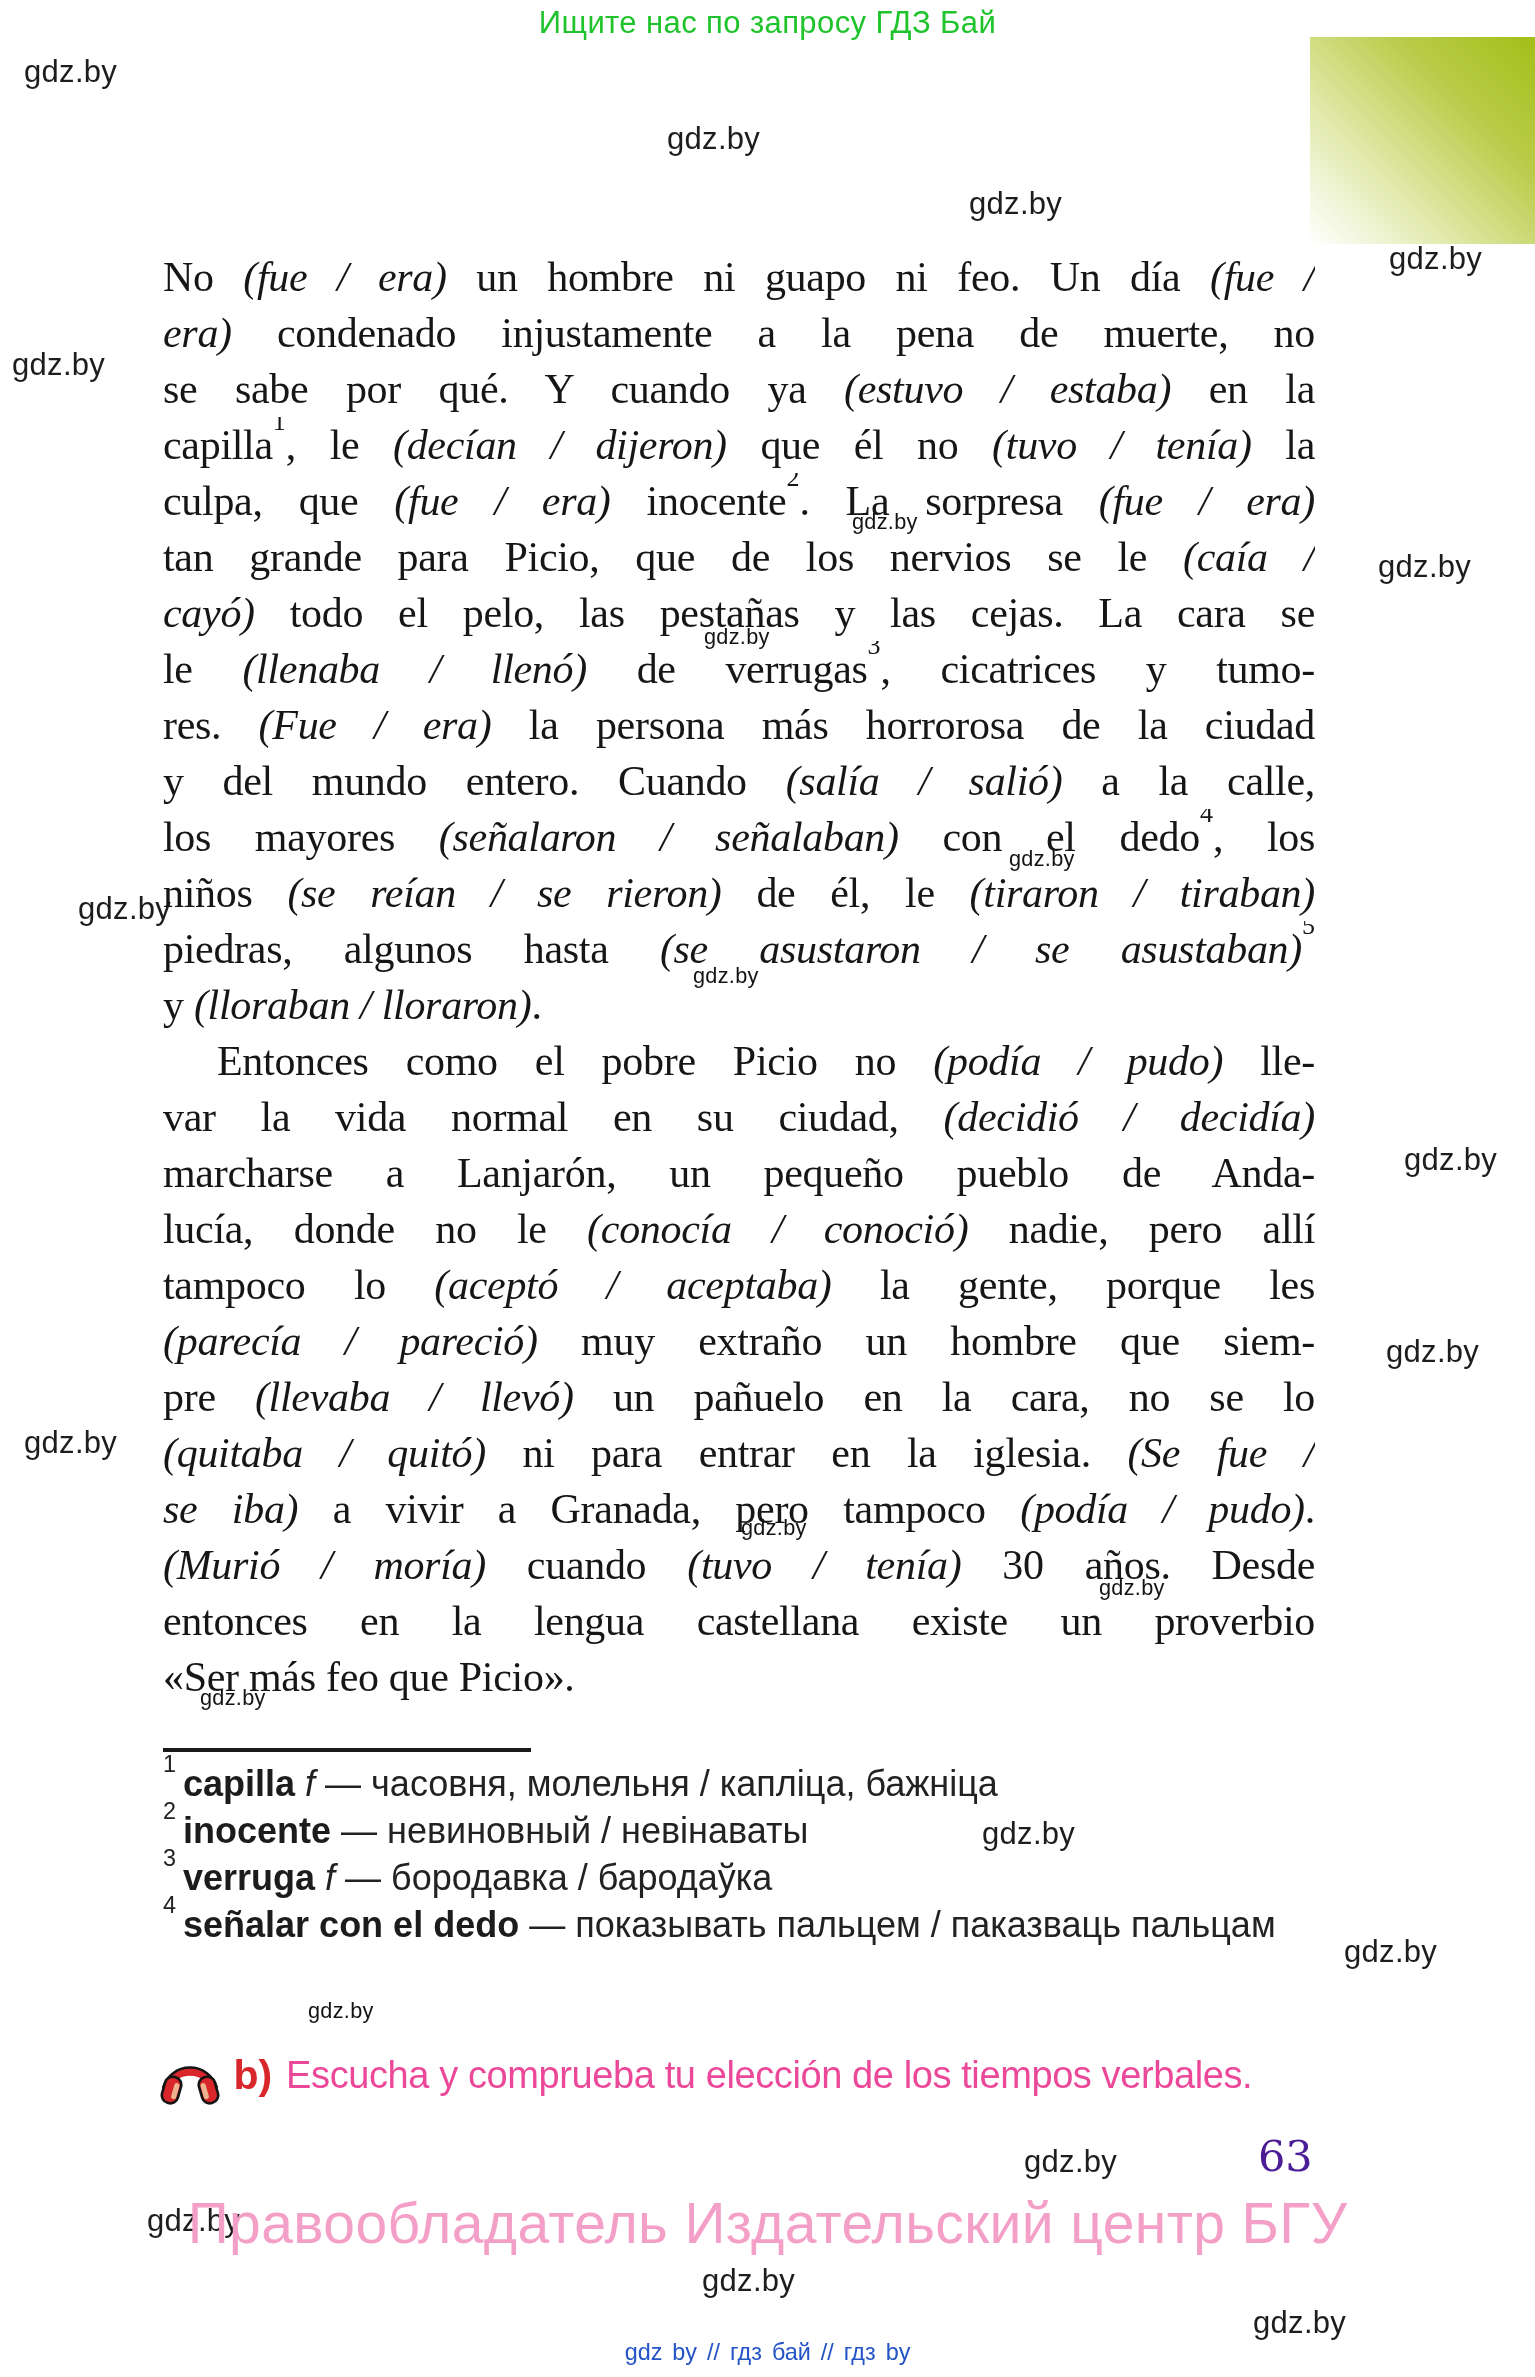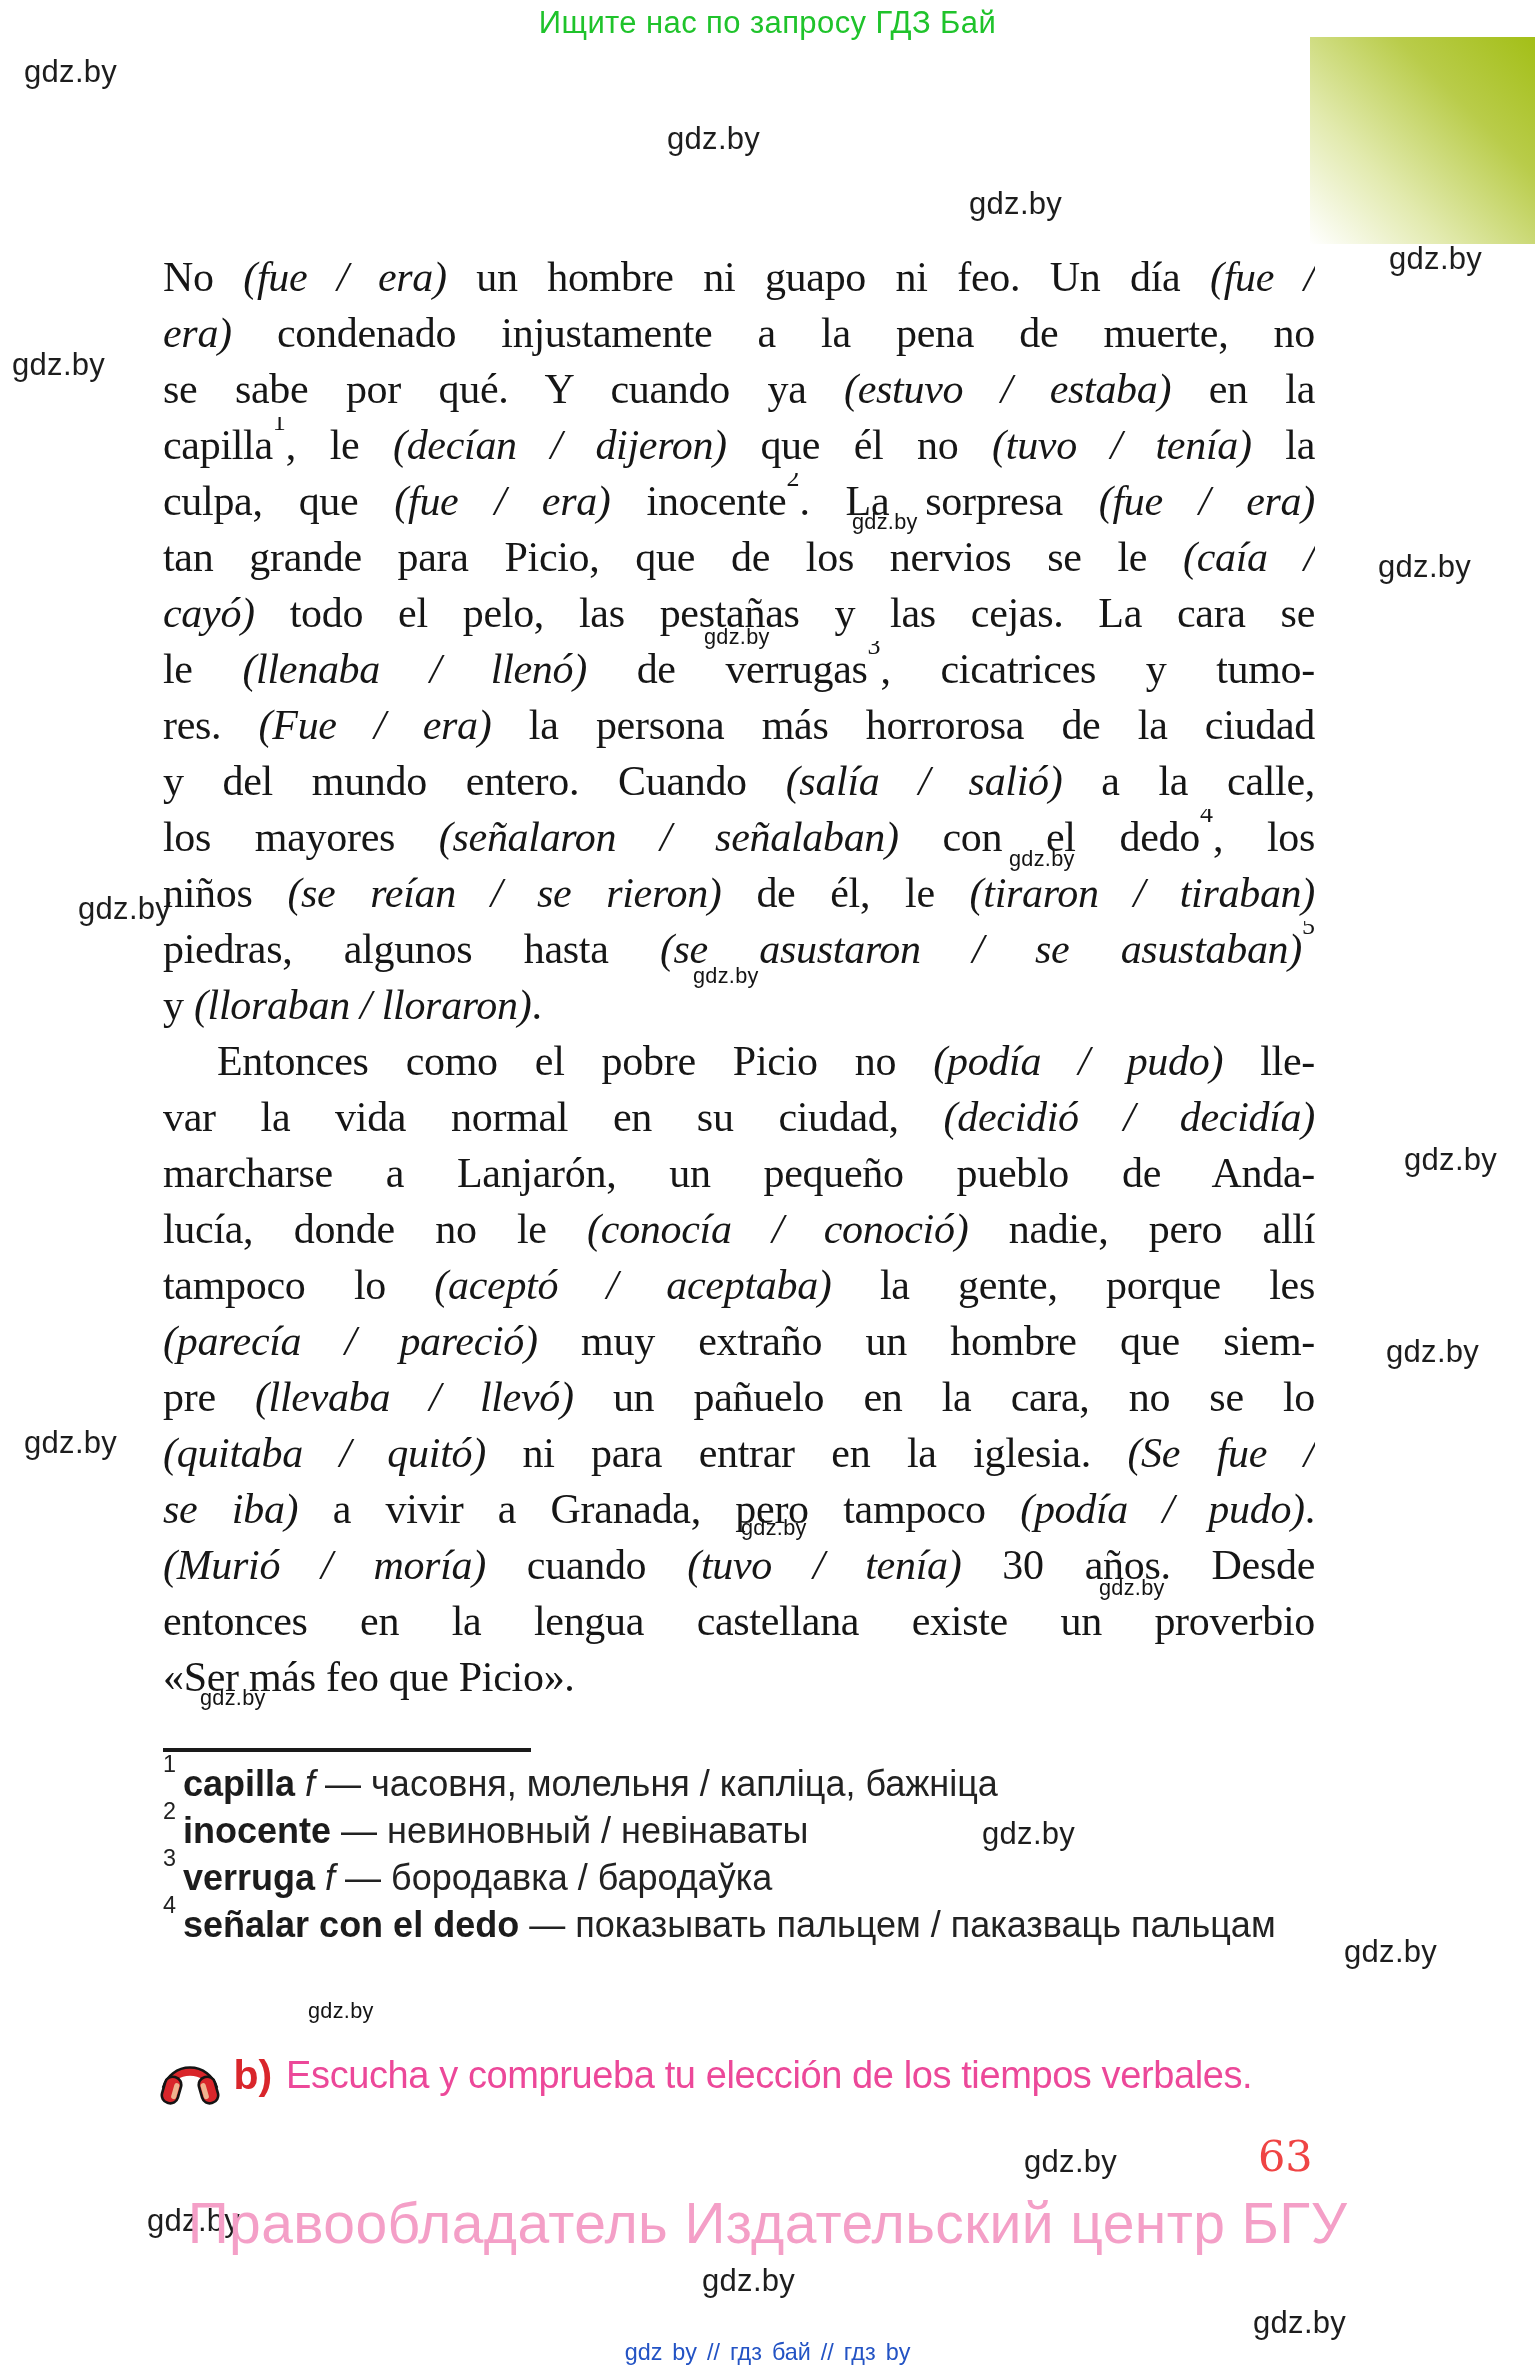--- a/index.html
+++ b/index.html
@@ -57,21 +57,21 @@
     font-size:41px; font-weight:bold; color:var(--accent-red,#d9262b);
     margin-left:10.4px; line-height:54px;
   }
   .task-text{
     font-size:38px; color:#ec4899; margin-left:14px; line-height:54px; letter-spacing:-0.4px;
     white-space:nowrap;
   }
   
   .page-num{
     position:absolute; left:1258px; top:2131px; font-family:"DejaVu Serif","Liberation Serif",serif;
-    font-size:43px; color:#ef4444;
+    font-size:43px; color:#4c1d95;
   }
   .copyright{
     position:absolute; left:0; top:2182px; width:1535px; text-align:center;
     font-size:57px; color:var(--copyright-pink,#f49fc7); letter-spacing:0.4px;margin-top:8px;
   }
   .footer-links{
     position:absolute; left:0; top:2339px; width:1535px; text-align:center;
     font-size:23.4px; color:var(--links-blue,#2353c4); word-spacing:3.5px;
   }
 </style>

